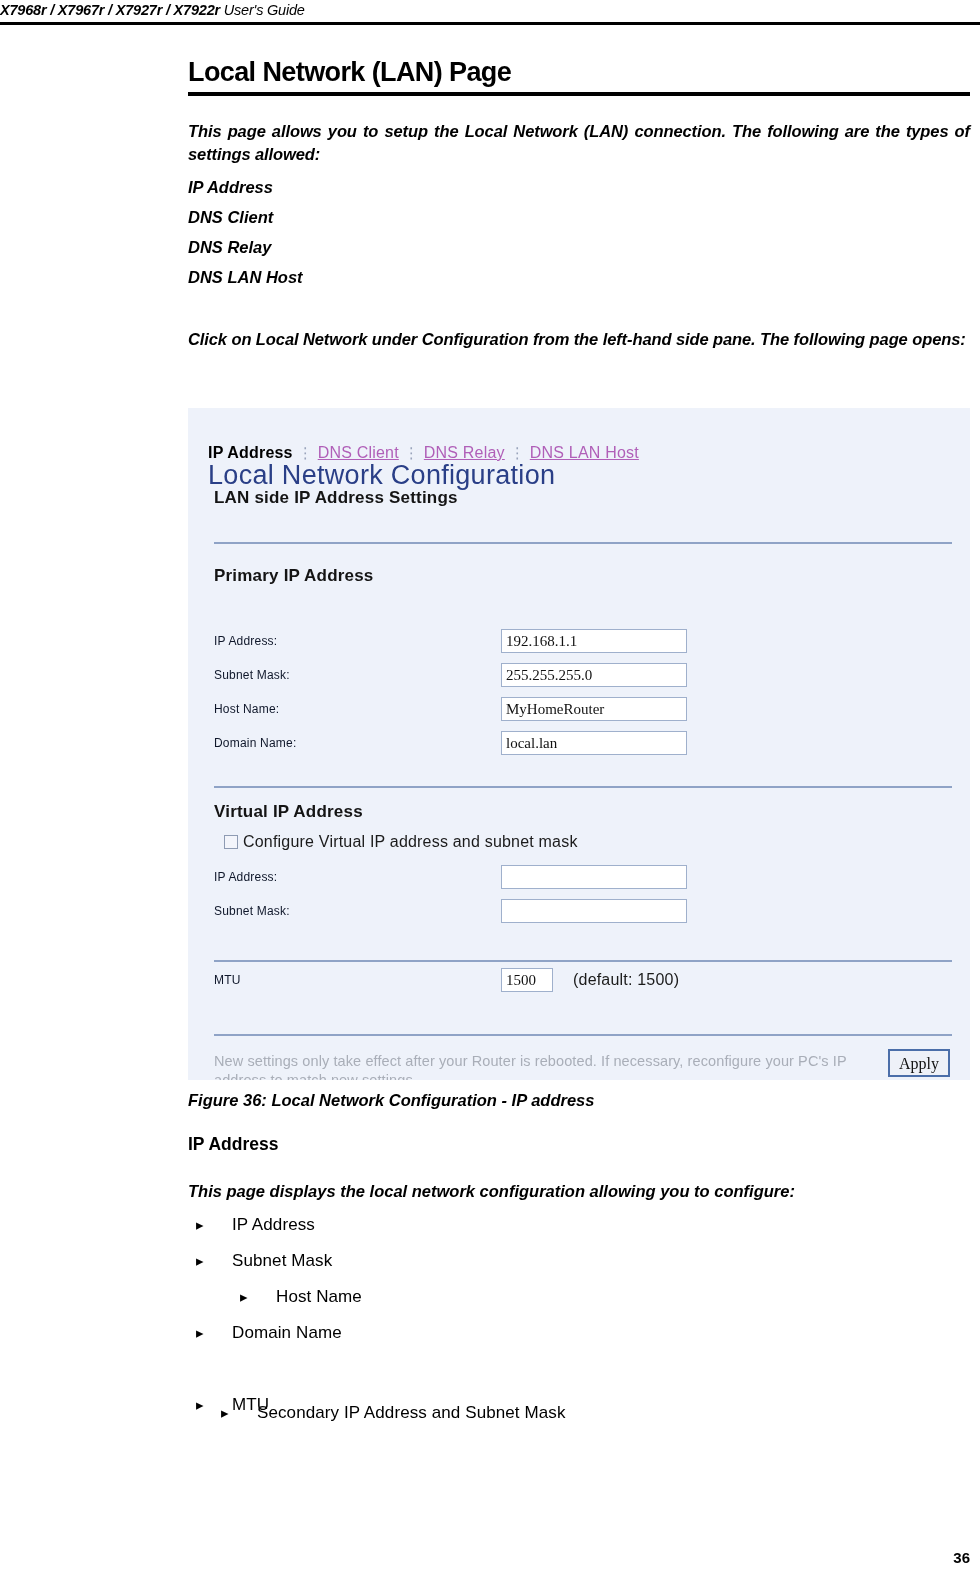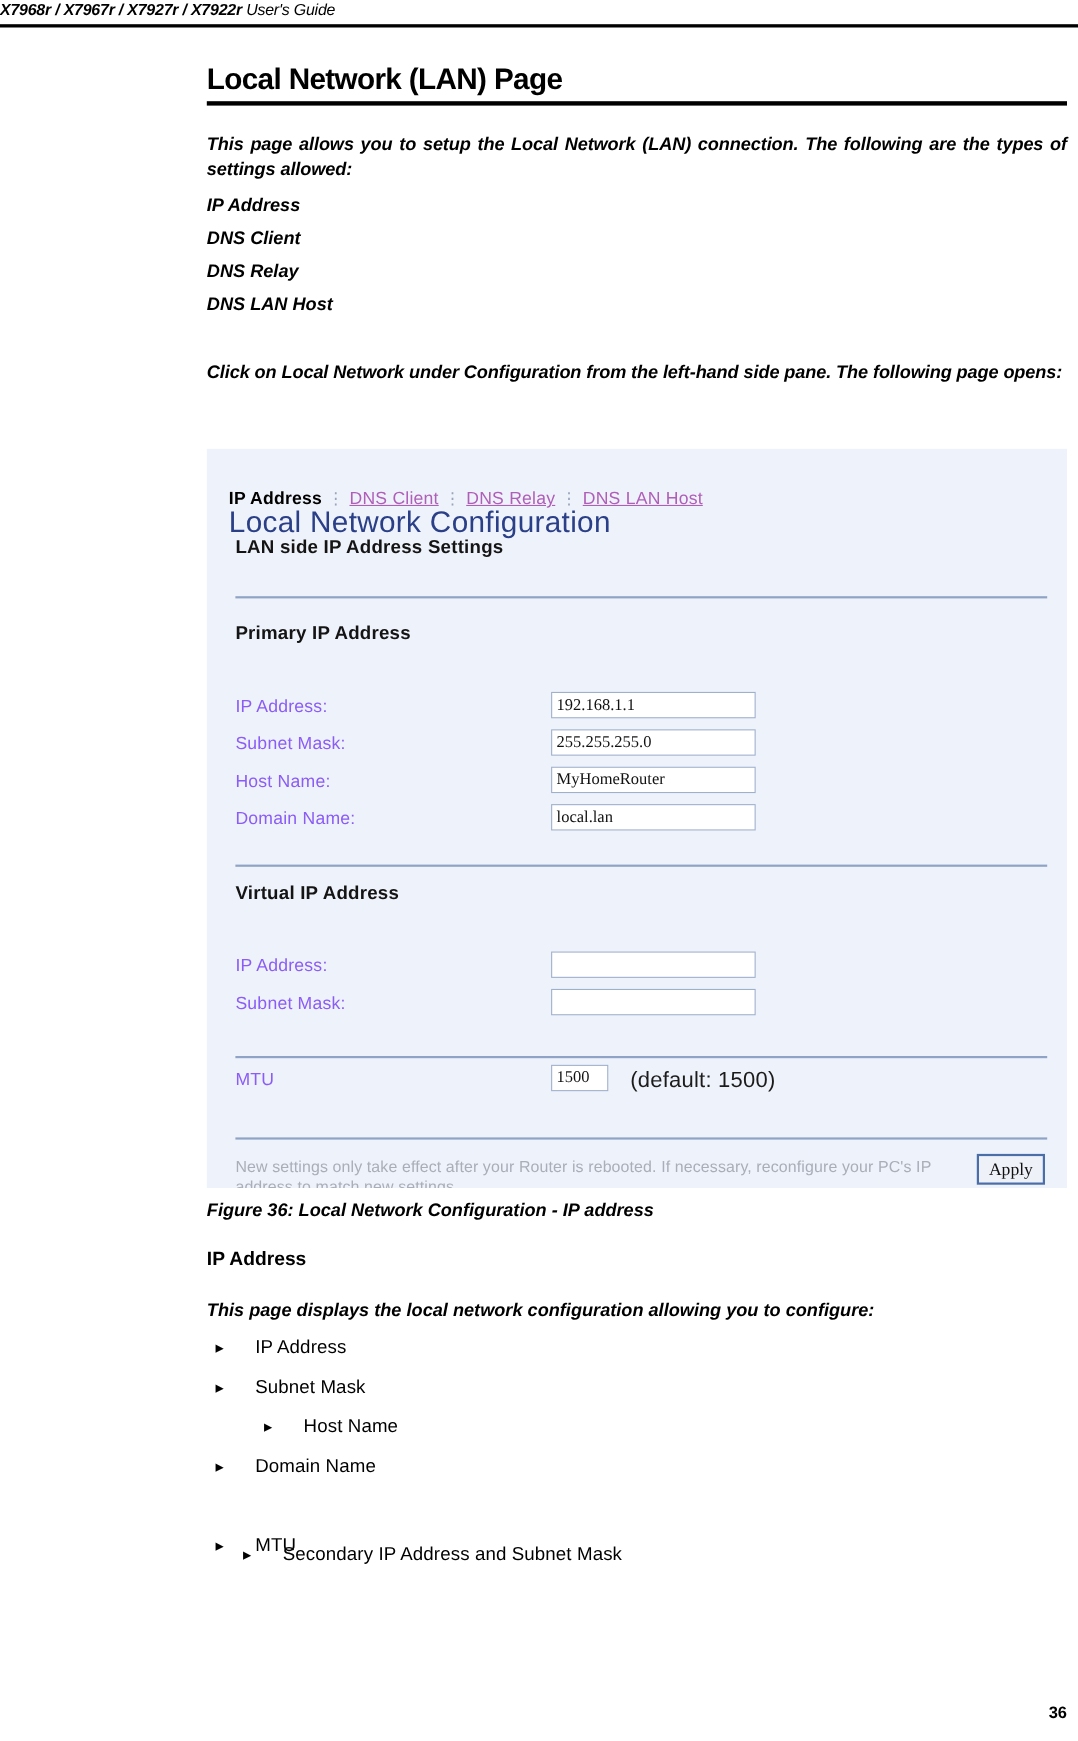--- a/index.html
+++ b/index.html
@@ -170,22 +170,22 @@
     top: 192px;
     font-size: 14.5px;
     color: #a9aeb8;
     white-space: nowrap;
     letter-spacing: 0.1px;
   }
 
   .field-row-label {
     position: absolute;
     left: 26px;
-    font-size: 16px;
-    color: #8b5cf6;
+    font-size: 12px;
+    color: #0f172a;
     white-space: nowrap;
     letter-spacing: 0.2px;
     text-align: center;
   }
   .frl0 { top: 226px; }
   .frl1 { top: 260px; }
   .frl2 { top: 294px; }
   .frl3 { top: 328px; }
   .frl-v0 { top: 462px; }
   .frl-v1 { top: 496px; }
@@ -215,21 +215,21 @@
   .tb-v1 { top: 491px; }
   .tb-mtu {
     top: 560px;
     width: 52px;
   }
 
   .mtu-default {
     position: absolute;
     left: 385px;
     top: 563px;
-    font-size: 20px;
+    font-size: 16px;
     color: #1b1b1b;
     white-space: nowrap;
     letter-spacing: 0.2px;
   }
 
   .chk-row {
     position: absolute;
     left: 36px;
     top: 425px;
     white-space: nowrap;
@@ -377,20 +377,23 @@
   <div class="field-row-label frl2">Host Name:</div>
   <div class="txtbox tb2">MyHomeRouter</div>
 
   <div class="field-row-label frl3">Domain Name:</div>
   <div class="txtbox tb3">local.lan</div>
 
   <div class="hr-blue hr2"></div>
 
   <div class="section-head sh-virtual">Virtual IP Address</div>
 
+  <div class="chk-row">
+    <span class="chk-box"></span><span class="chk-label">Configure Virtual IP address and subnet mask</span>
+  </div>
 
   <div class="field-row-label frl-v0">IP Address:</div>
   <div class="txtbox tb-v0"></div>
 
   <div class="field-row-label frl-v1">Subnet Mask:</div>
   <div class="txtbox tb-v1"></div>
 
   <div class="hr-blue hr3"></div>
 
   <div class="field-row-label frl-mtu">MTU</div>

